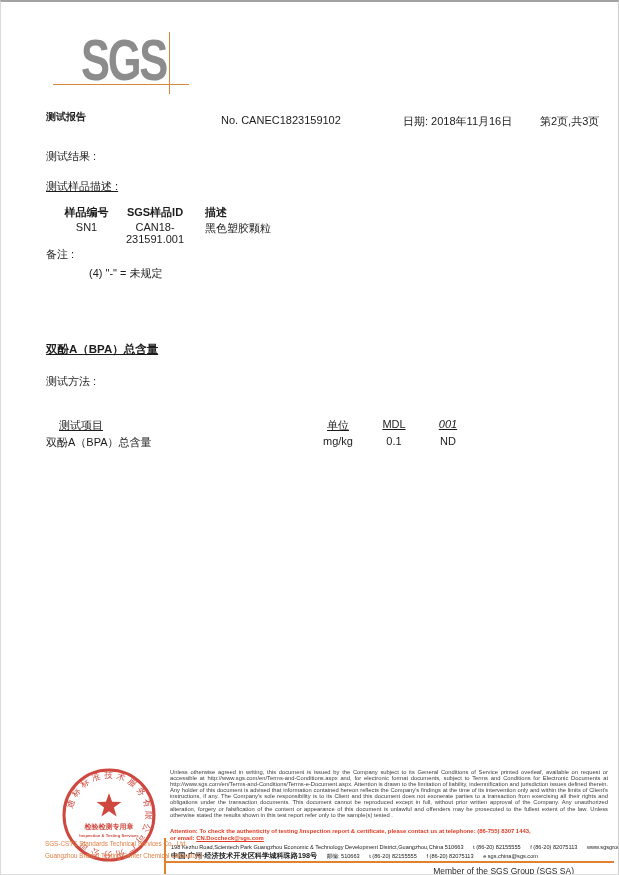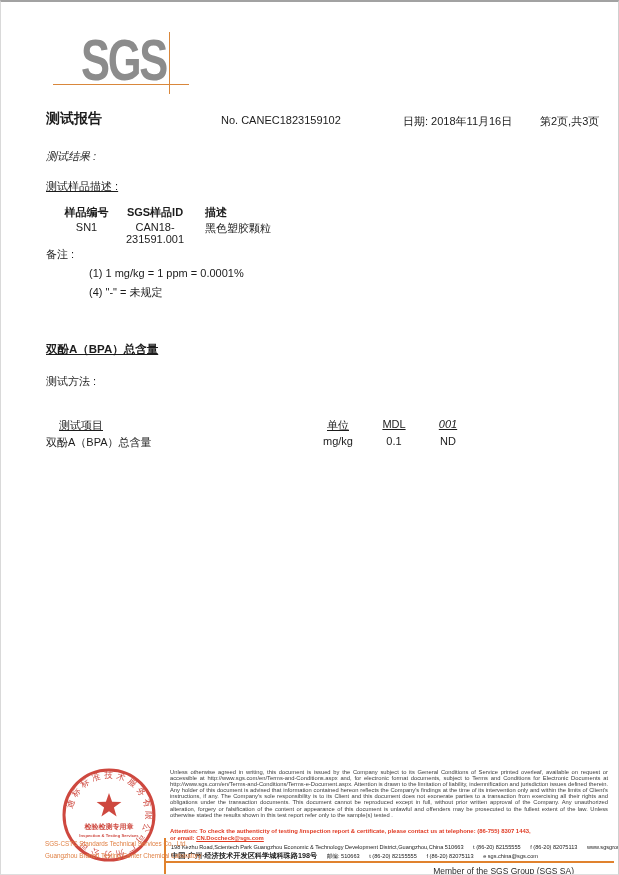--- a/index.html
+++ b/index.html
@@ -12,30 +12,30 @@
   }
   .abs { position:absolute; }
 
   
   .logo-text { left:80px; top:35px; font-size:58px; line-height:46px; font-weight:bold;
     color:#8c8c8c; letter-spacing:-3px; transform:scaleX(0.75); transform-origin:left top; }
   .logo-hline { left:52px; top:82px; width:136px; height:1px; background:#d9873b; }
   .logo-vline { left:168px; top:30px; width:1px; height:62px; background:#d9873b; }
 
   
-  .title { left:45px; top:108px; font-size:14px; font-weight:bold; }
+  .title { left:45px; top:108px; font-size:10px; font-weight:bold; }
   .report-no { left:220px; top:112px; font-size:11px; }
   .date { left:402px; top:112px; font-size:11px; }
   .pages { left:539px; top:112px; font-size:11px; }
 
   .h11 { font-size:11px; }
   .ul { text-decoration:underline; }
   .b { font-weight:bold; }
 
-  .results-heading { left:45px; top:147px;font-style:italic; }
+  .results-heading { left:45px; top:147px; }
   .sample-heading { left:45px; top:177px; }
 
   .st-h { top:203px; font-weight:bold; }
   .st-r { top:219px; }
   .st-c1 { left:48px; width:75px; text-align:center; }
   .st-c2 { left:110px; width:88px; text-align:center; }
   .st-c3 { left:204px; }
 
   .notes-heading { left:45px; top:245px;text-align:right; }
   .notes-list { left:88px; top:262px; line-height:19px; }
@@ -96,21 +96,20 @@
 
   <div class="abs h11 st-h st-c1">样品编号</div>
   <div class="abs h11 st-h st-c2">SGS样品ID</div>
   <div class="abs h11 st-h st-c3">描述</div>
   <div class="abs h11 st-r st-c1">SN1</div>
   <div class="abs h11 st-r st-c2">CAN18-231591.001</div>
   <div class="abs h11 st-r st-c3">黑色塑胶颗粒</div>
 
   <div class="abs h11 notes-heading">备注 :</div>
   <div class="abs h11 notes-list">
-    <div>(1) 1 mg/kg = 1 ppm = 0.0001%</div>
     <div>(4) "-" = 未规定</div>
   </div>
 
   <div class="abs b ul bpa-heading">双酚A（BPA）总含量</div>
   <div class="abs h11 method-label">测试方法 :</div>
 
   <div class="abs h11 ul tt-h tt-item-h">测试项目</div>
   <div class="abs h11 ul tt-h tt-unit">单位</div>
   <div class="abs h11 ul tt-h tt-mdl">MDL</div>
   <div class="abs h11 ul it tt-h tt-001">001</div>

